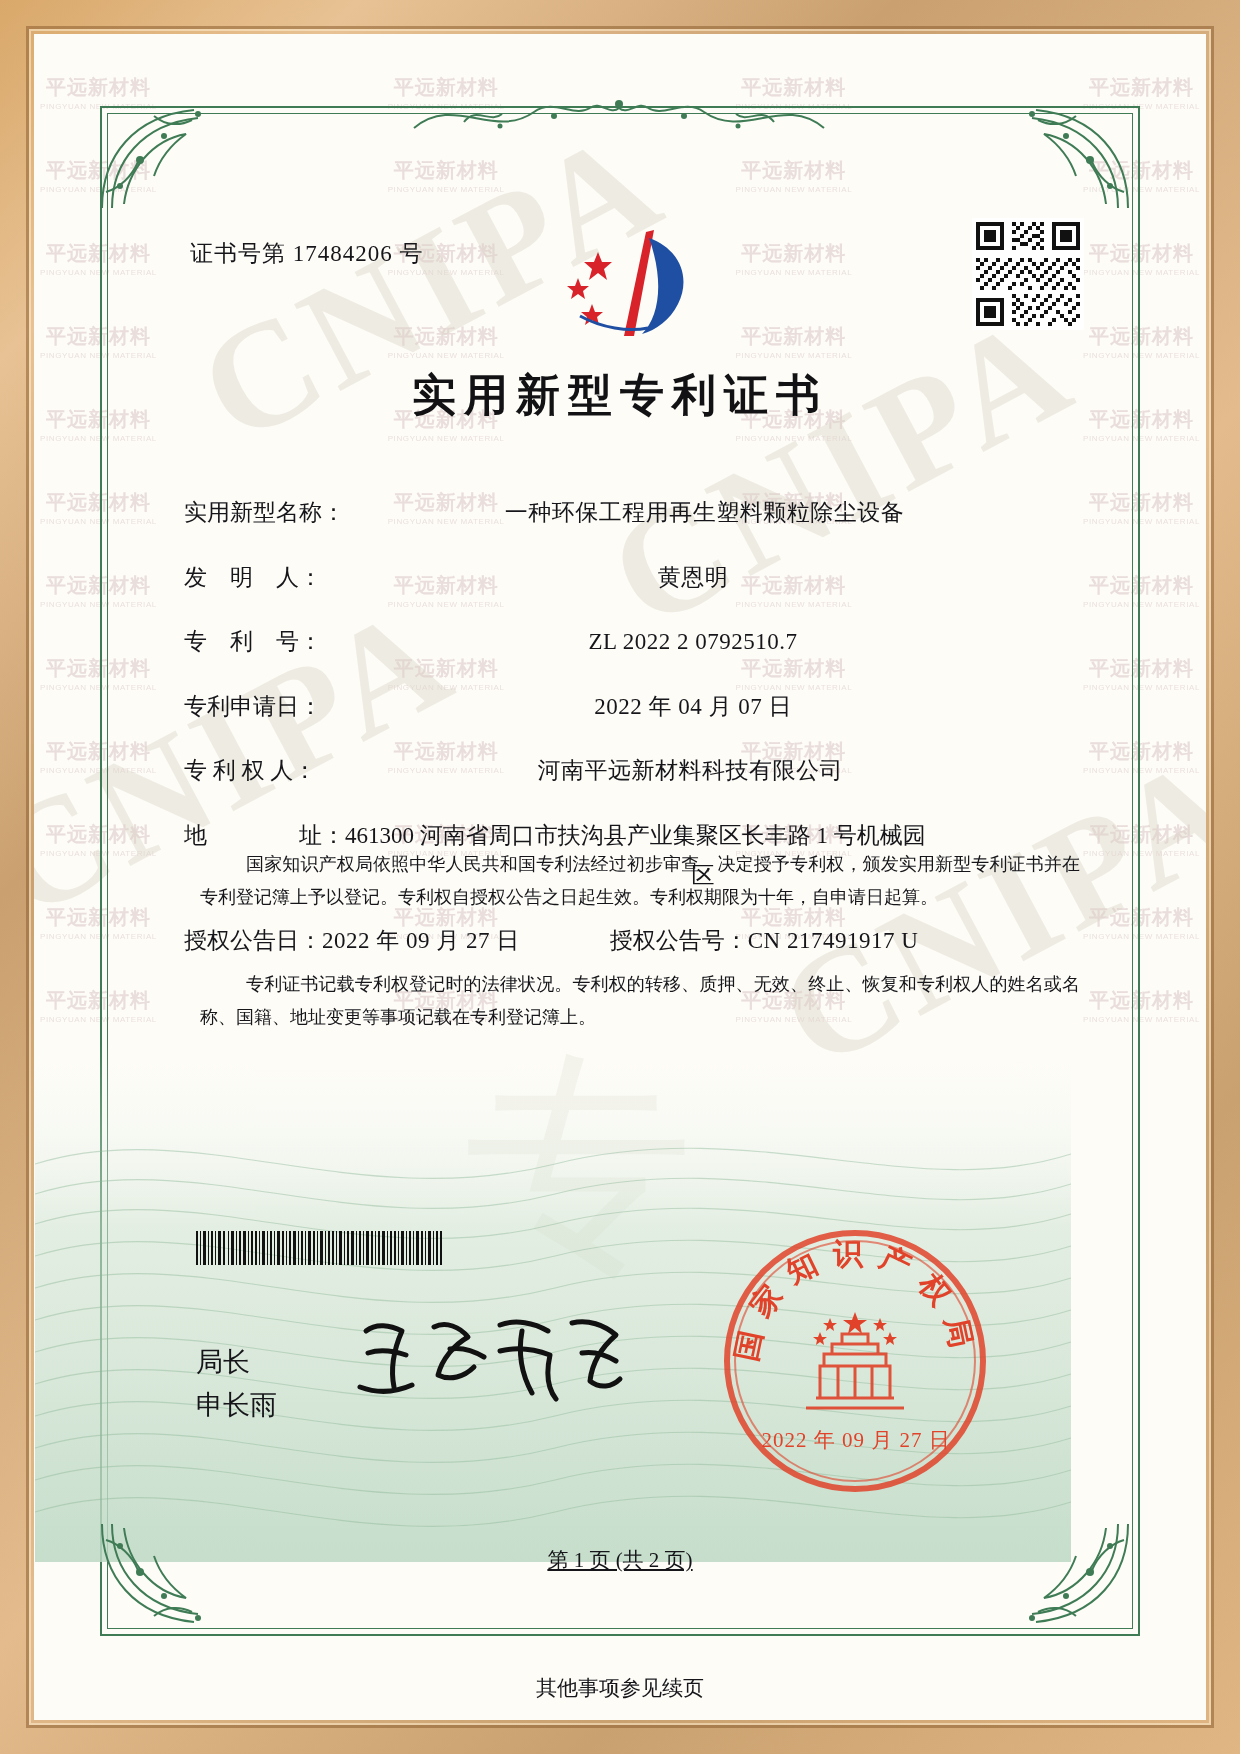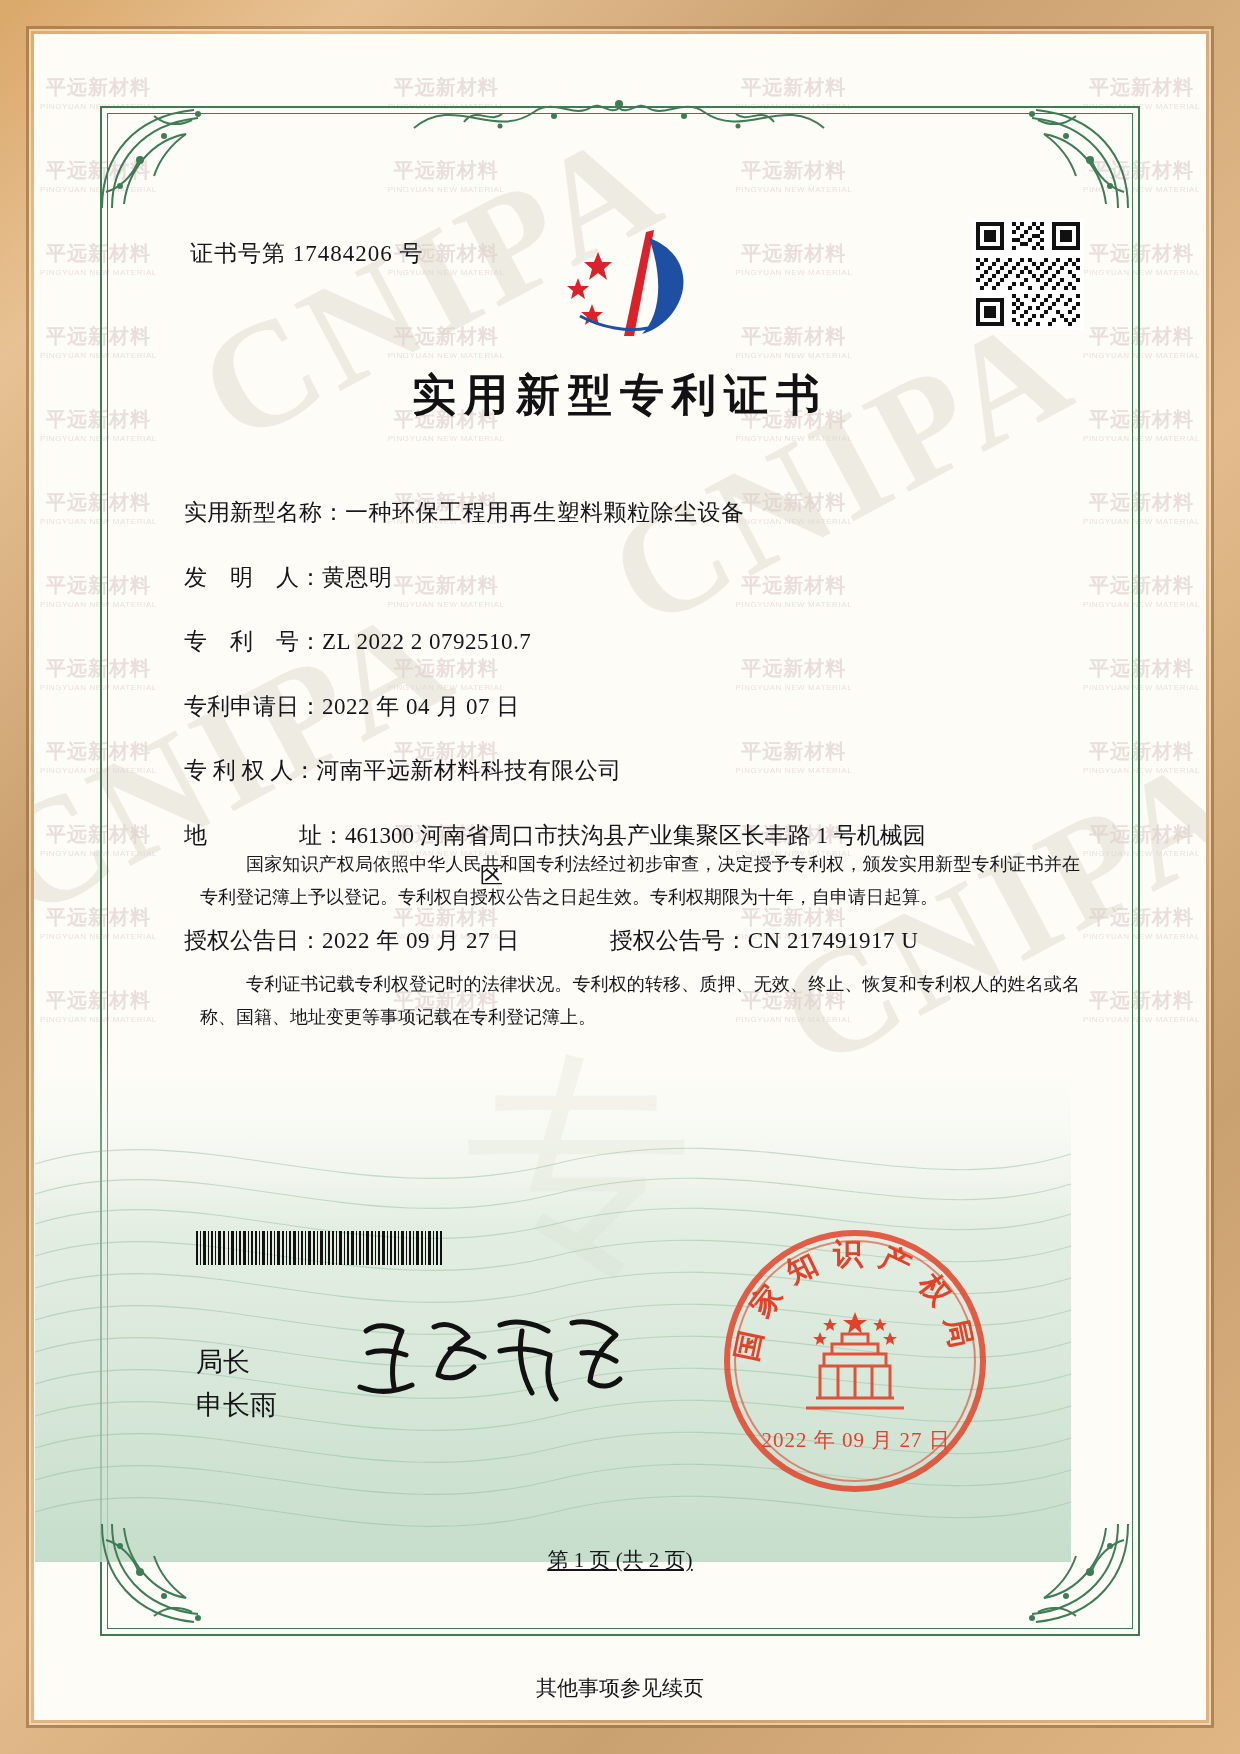--- a/index.html
+++ b/index.html
@@ -182,20 +182,21 @@
     left: 84px; top: 390px;
     width: 880px;
   }
   .field {
     display: flex;
     align-items: baseline;
     margin-bottom: 30px;
     font-size: 23px;
     color: #16161a;
     line-height: 1.5;
+    text-align: center;
   }
   .field .lab {
     white-space: pre;
     flex: 0 0 auto;
   }
   .field .val {
     flex: 1 1 auto;
     letter-spacing: .5px;
   }
   .field.two .val { flex: 0 0 auto; }

